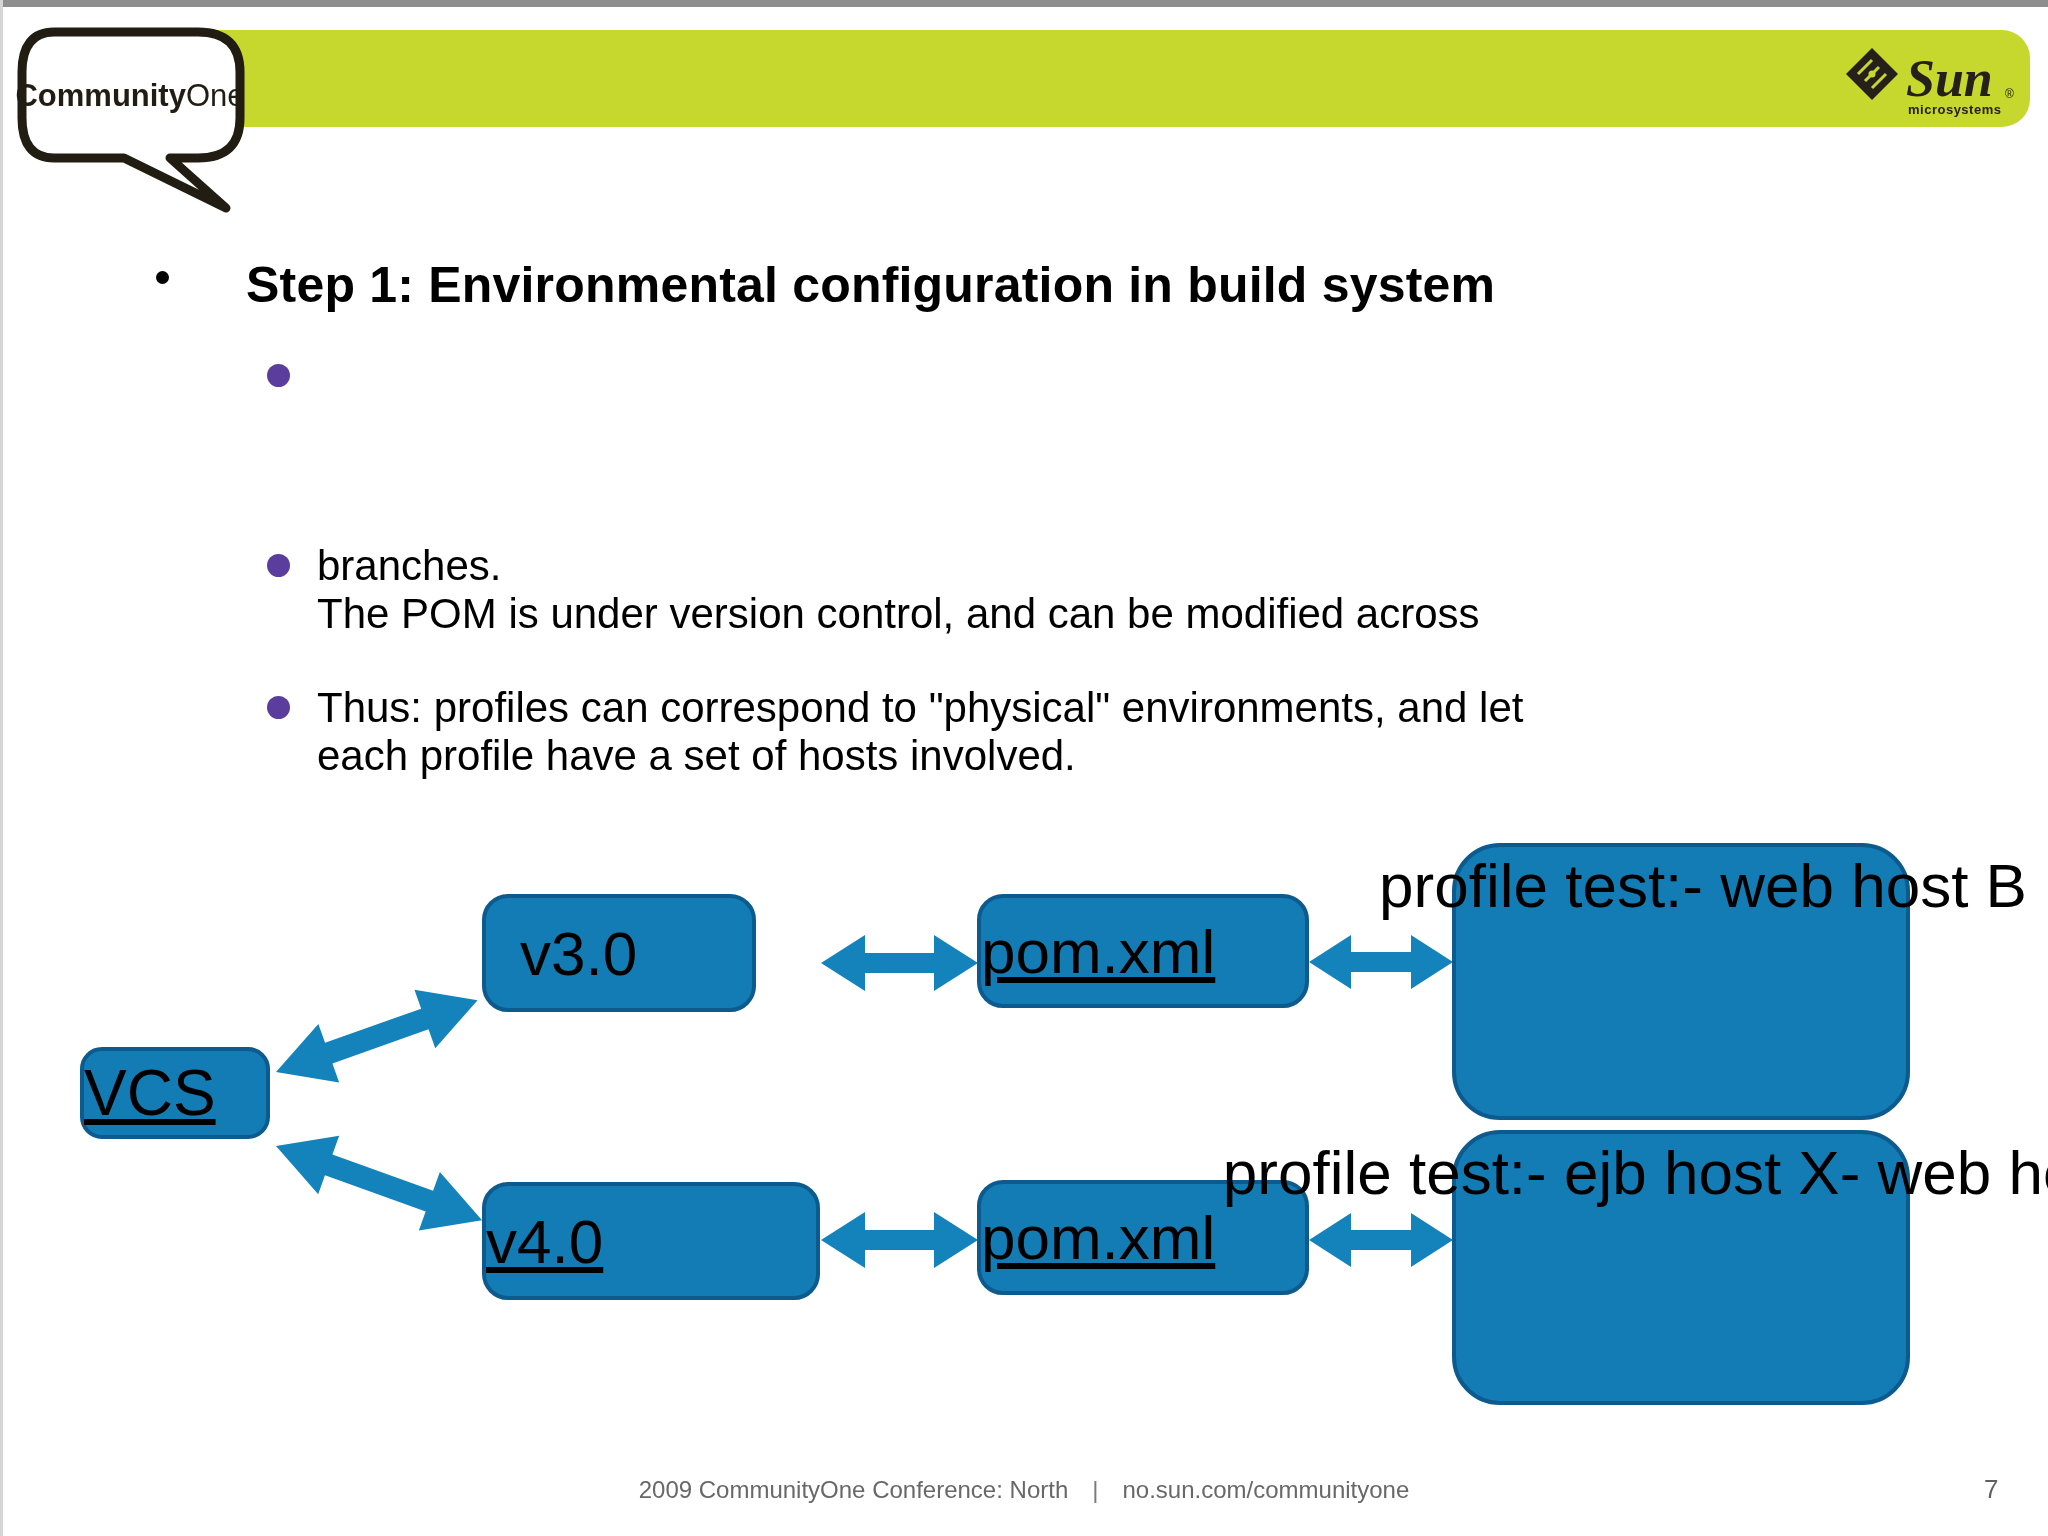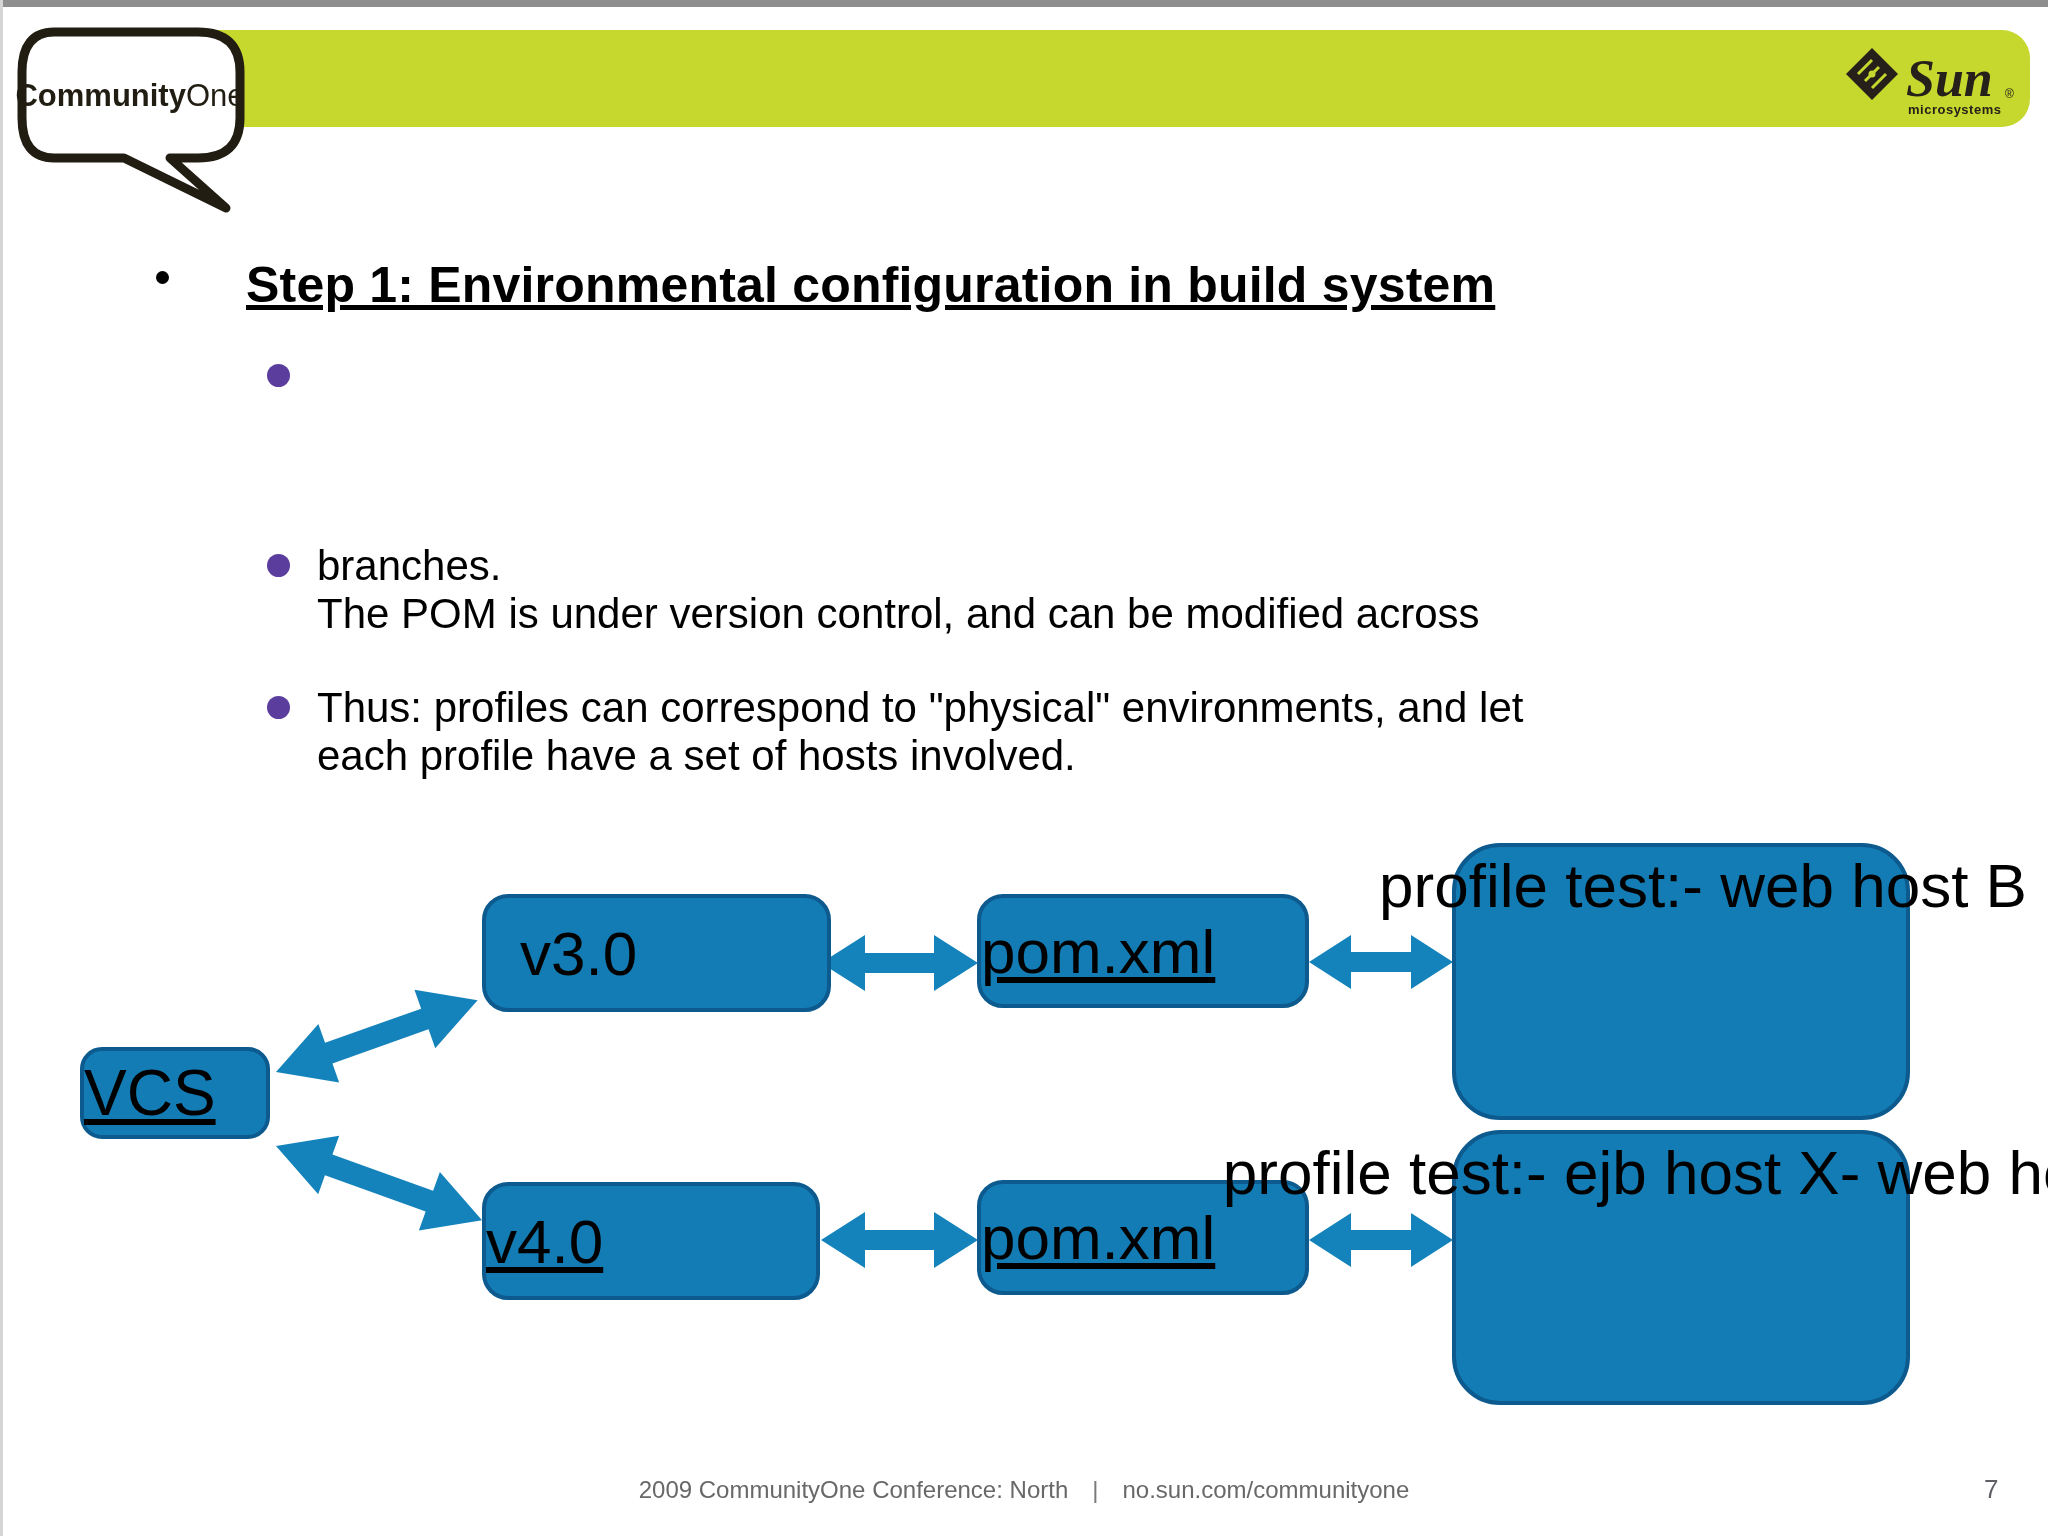--- a/index.html
+++ b/index.html
@@ -12,37 +12,37 @@
 
   
   .header-bar{position:absolute;left:150px;top:30px;width:1880px;height:97px;
     background:#c6d72d;border-radius:0 28px 28px 0;}
   .bubble-logo{position:absolute;left:12px;top:22px;width:240px;height:195px;}
   .sun-logo{position:absolute;left:1845px;top:46px;width:190px;height:78px;}
 
   
   .title-dot{position:absolute;left:156px;top:271px;width:13px;height:13px;border-radius:50%;background:#000;}
   .page-title{position:absolute;left:246px;top:256px;font-size:50px;font-weight:bold;
-    letter-spacing:.2px;white-space:nowrap;text-decoration:underline;}
+    letter-spacing:.2px;white-space:nowrap;}
 
   
   .bullet-dot{position:absolute;left:267px;width:23px;height:23px;border-radius:50%;background:#5b3d9e;}
   .bullet-text{position:absolute;left:317px;font-size:42px;line-height:48px;}
   .bullet-text div{white-space:nowrap;}
 
   
   .node{position:absolute;box-sizing:border-box;background:#137cb4;border:4px solid #0c5a8e;
     border-radius:26px;display:flex;align-items:center;font-size:62px;color:#000;}
   .node.center{justify-content:flex-start;text-decoration:underline;}
   .node.leftpad{padding-left:34px;}
   .node.profile{border-radius:48px;flex-direction:row;align-items:flex-start;
     justify-content:center;padding-left:44px;font-size:62px;line-height:78px;}
   .node.profile div{white-space:nowrap;}
   .vcs{left:80px;top:1047px;width:190px;height:92px;font-size:64px;border-radius:22px;}
-  .v3{left:482px;top:894px;width:349px;height:118px;}
+  .v3{left:482px;top:894px;width:274px;height:118px;}
   .pomv3{left:977px;top:894px;width:332px;height:114px;}
   .profv3{left:1452px;top:843px;width:458px;height:277px;}
   .v4{left:482px;top:1182px;width:338px;height:118px;}
   .pomv4{left:977px;top:1180px;width:332px;height:115px;}
   .profv4{left:1452px;top:1130px;width:458px;height:275px;}
   .arrows{position:absolute;left:0;top:0;width:2048px;height:1536px;pointer-events:none;}
   .arrows polygon{fill:#1583bb;}
 
   
   .footer{position:absolute;left:0;right:0;top:1476px;text-align:center;

